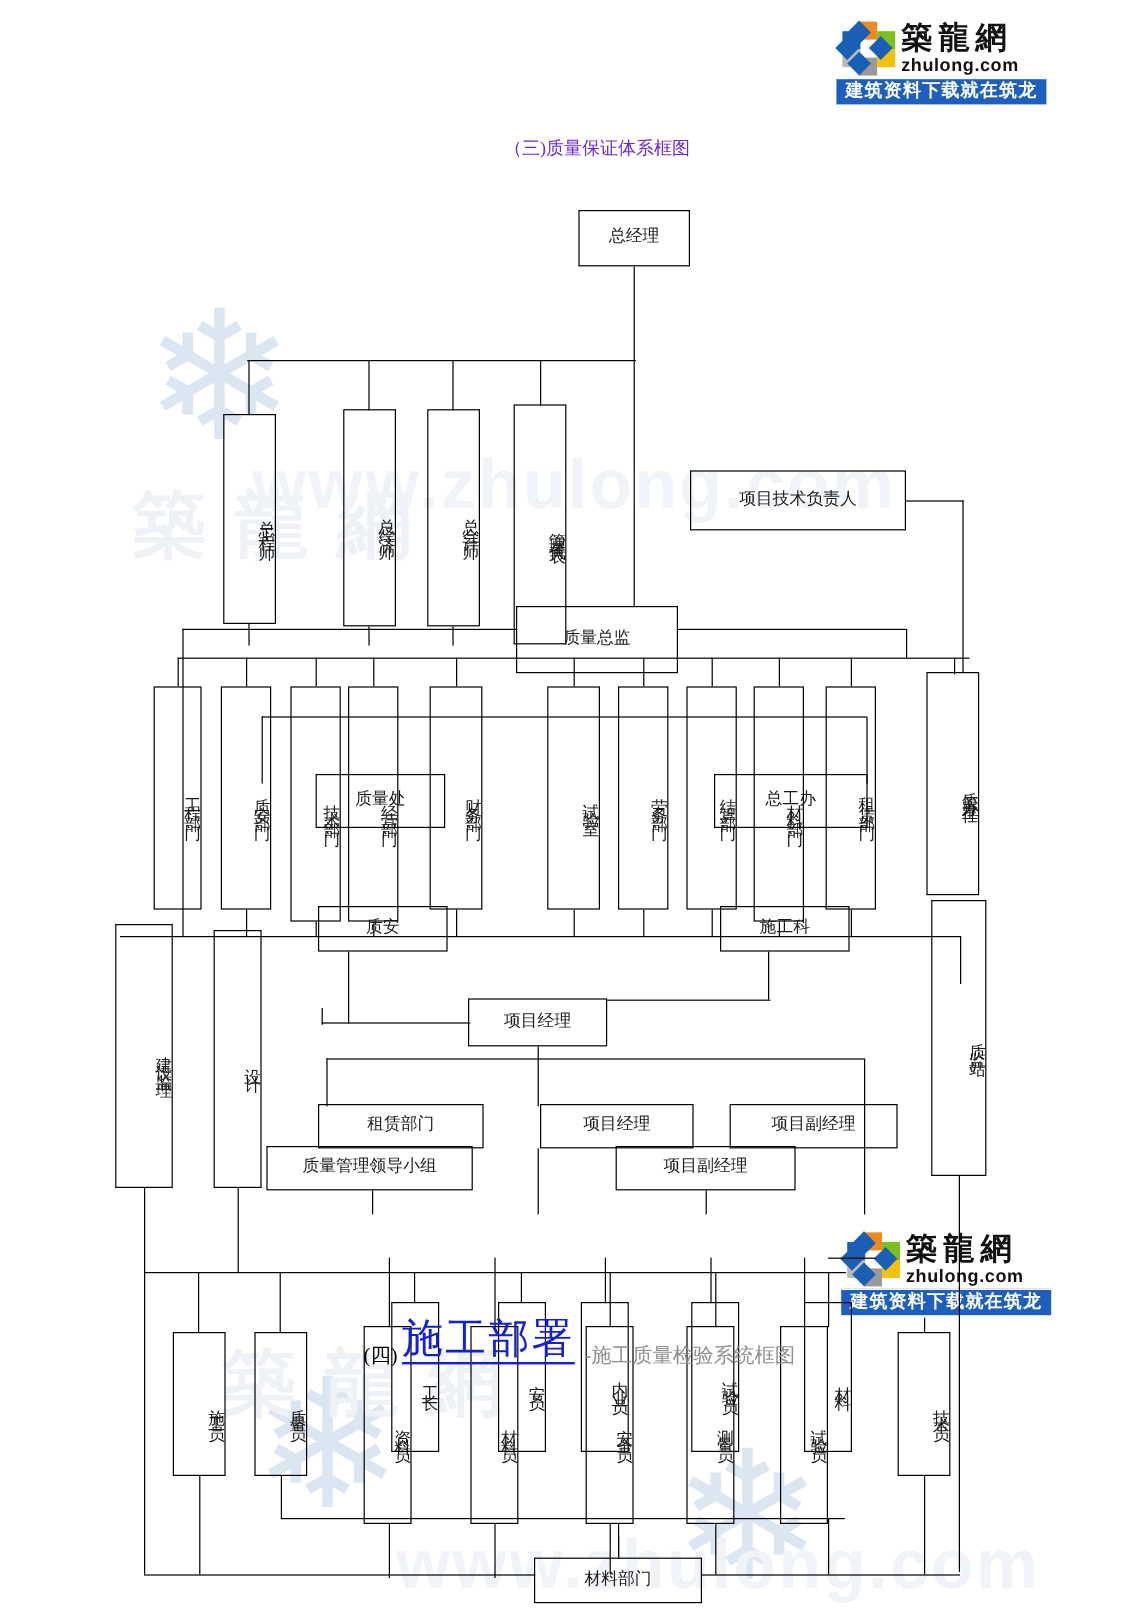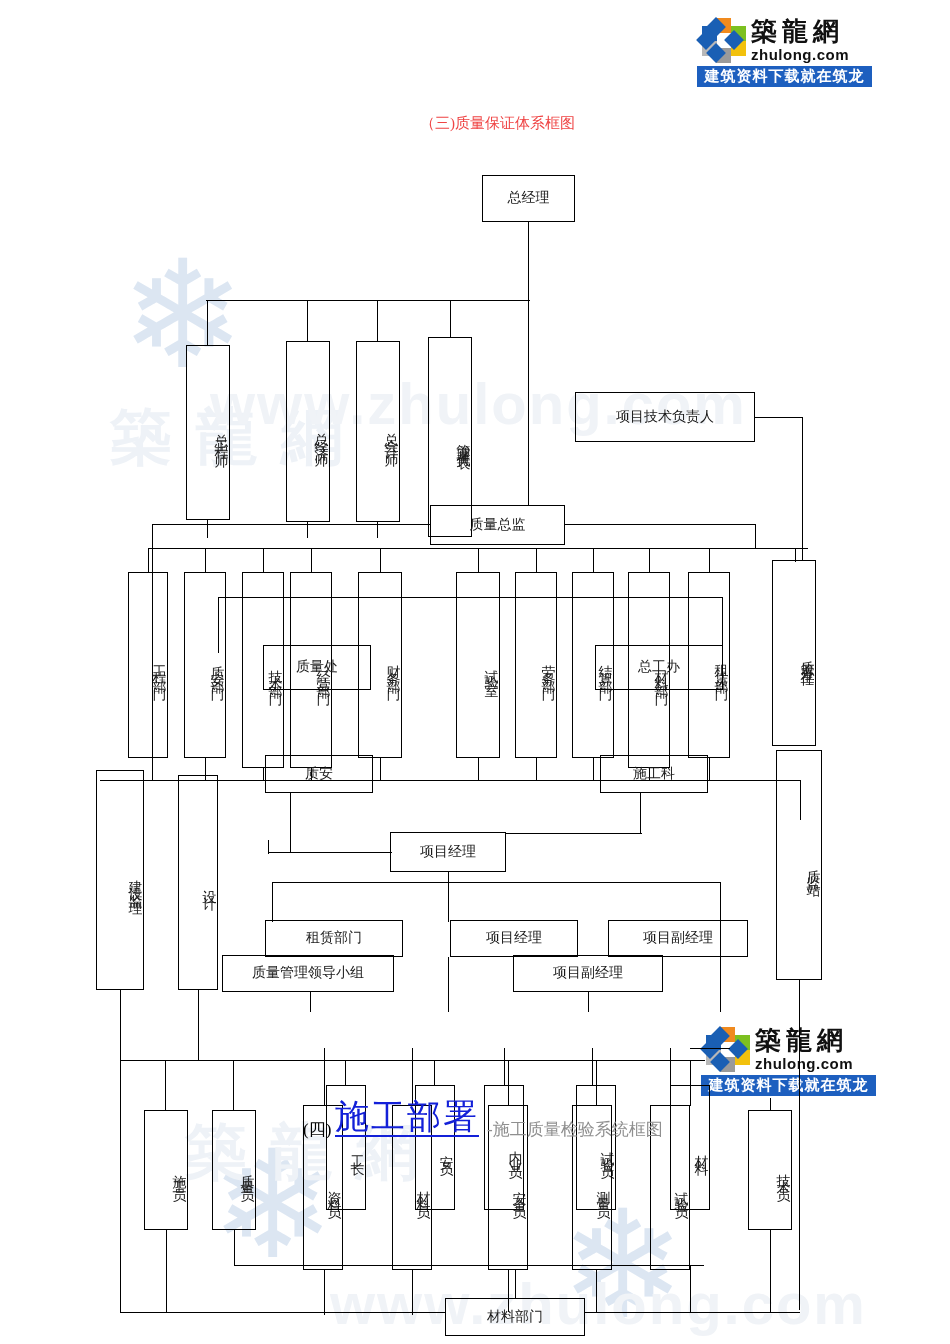--- a/index.html
+++ b/index.html
@@ -61,21 +61,21 @@
     background:#1d5fbf;color:#ffffff;
     font-family:"Liberation Serif",serif;
     font-weight:bold;font-size:15px;letter-spacing:1px;
     text-align:center;height:21px;line-height:21px;
     border-top:1px solid #ffffff;
   }
 
   
   .doc-title{
     position:absolute;
-    font-size:15px;color:#ef4444;
+    font-size:15px;color:#6d28d9;
     font-family:"Liberation Serif",serif;
     white-space:nowrap;
   }
 
   
   .box{
     position:absolute;
     border:1px solid #000000;
     background:transparent;
     box-sizing:border-box;
@@ -285,21 +285,21 @@
     <div class="vline" style="left:515px;top:1280px;height:18px;"></div>
   </div>
 
   <div id="nodes">
       <div class="box" style="left: 482px; top: 175px; width: 93px; height: 47px;">总经理</div>
       <div class="box vbox" style="left: 186px; top: 345px; width: 44px; height: 175px;">总工程师</div>
       <div class="box vbox" style="left: 286px; top: 341px; width: 44px; height: 181px;">总经济师</div>
       <div class="box vbox" style="left: 356px; top: 341px; width: 44px; height: 181px;">总会计师</div>
       <div class="box vbox tight" style="left: 428px; top: 337px; width: 44px; height: 200px;">管理者代表</div>
       <div class="box" style="left: 575px; top: 392px; width: 180px; height: 50px;">项目技术负责人</div>
-      <div class="box" style="left: 430px; top: 505px; width: 135px; height: 40px;">质量总监</div>
+      <div class="box" style="left: 430px; top: 505px; width: 135px; height: 56px;">质量总监</div>
       <div class="box vbox" style="left: 128px; top: 572px; width: 40px; height: 186px;">工程部门</div>
       <div class="box vbox" style="left: 184px; top: 572px; width: 42px; height: 186px;">质安部门</div>
       <div class="box vbox" style="left: 242px; top: 572px; width: 42px; height: 196px;">技术部门</div>
       <div class="box vbox" style="left: 290px; top: 572px; width: 42px; height: 196px;">经营部门</div>
       <div class="box vbox" style="left: 358px; top: 572px; width: 44px; height: 186px;">财务部门</div>
       <div class="box vbox" style="left: 456px; top: 572px; width: 44px; height: 186px;">试验室</div>
       <div class="box vbox" style="left: 515px; top: 572px; width: 42px; height: 186px;">劳务部门</div>
       <div class="box vbox" style="left: 572px; top: 572px; width: 42px; height: 186px;">结算部门</div>
       <div class="box vbox" style="left: 628px; top: 572px; width: 42px; height: 196px;">材料部门</div>
       <div class="box vbox" style="left: 688px; top: 572px; width: 42px; height: 186px;">租赁部门</div>

